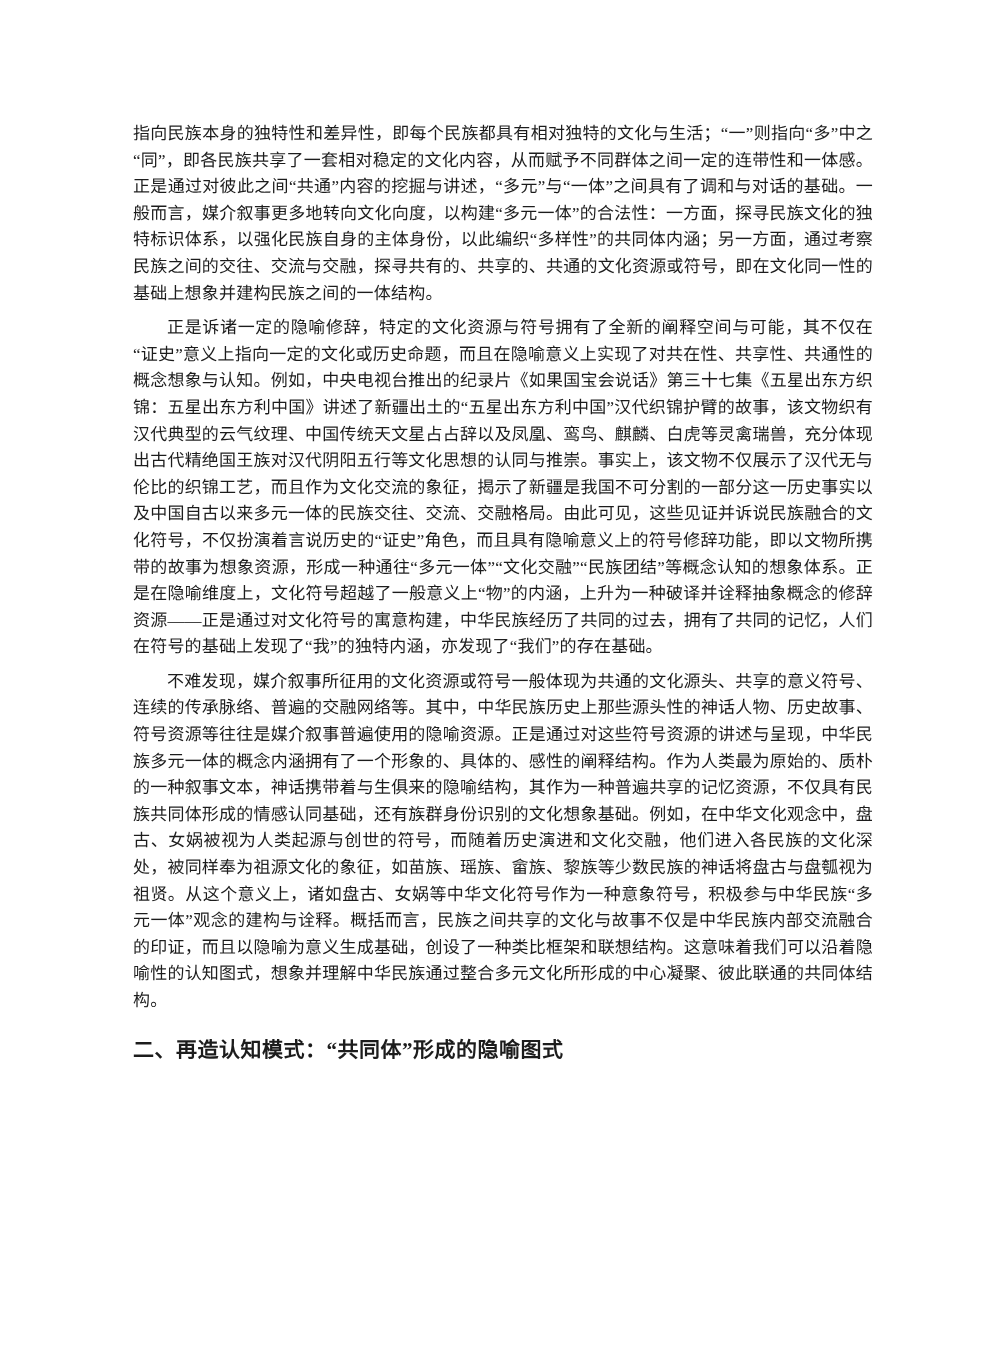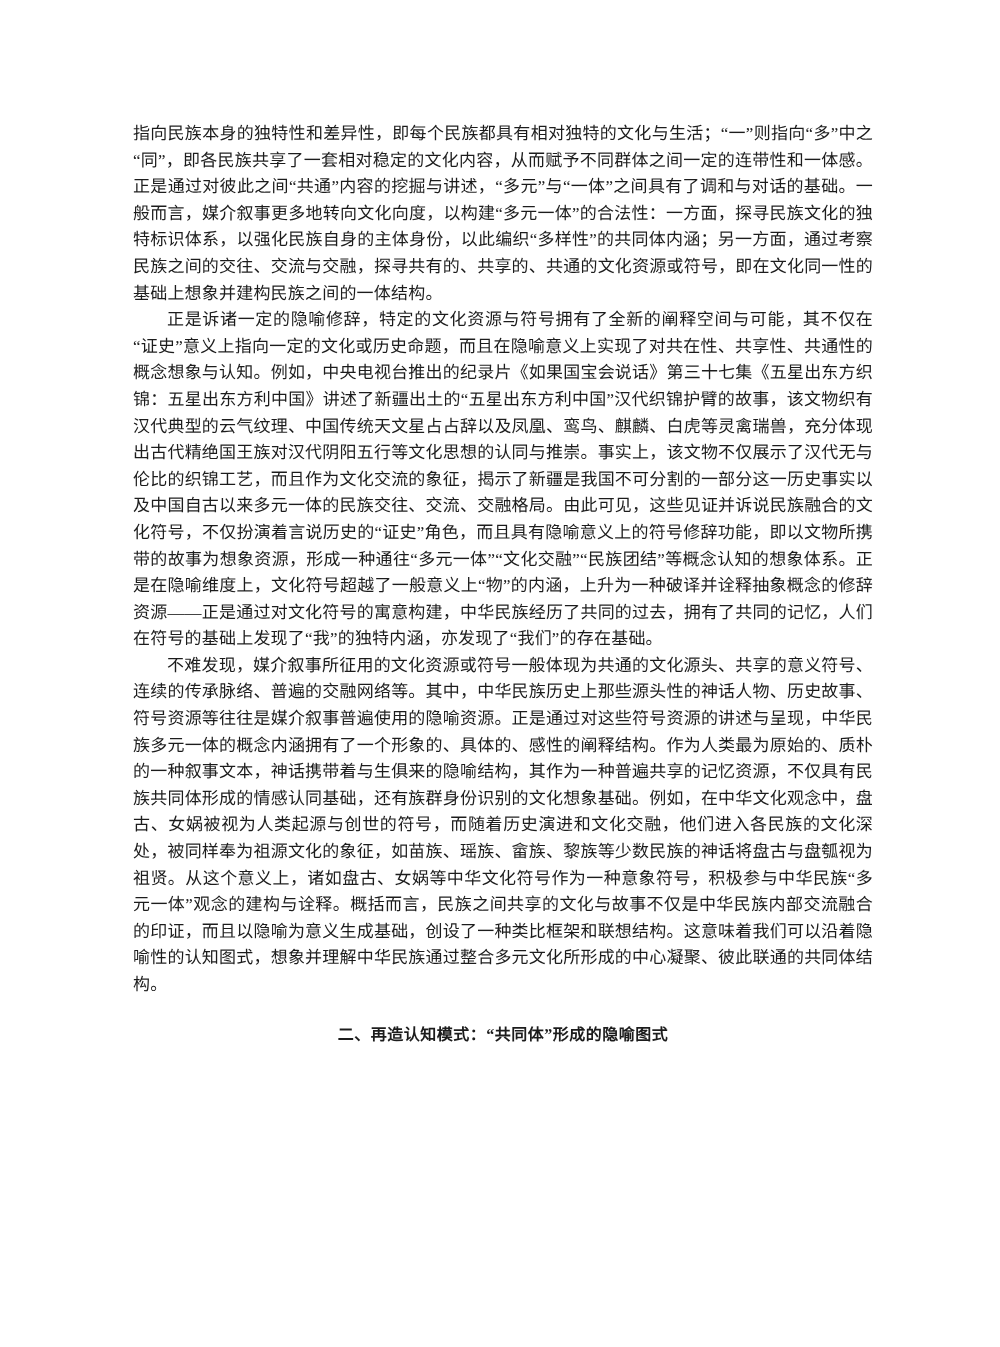--- a/index.html
+++ b/index.html
@@ -26,27 +26,28 @@
     margin: 0;
     font-size: 17px;
     line-height: 26.6px;
     text-align: justify;
     text-justify: inter-ideograph;
     letter-spacing: 0.2px;
     word-break: break-all;
   }
   .body-par.indent {
     text-indent: 34px;
+    margin-top: 8px;
   }
   .section-heading {
     margin: 22px 0;
-    font-size: 16px;
+    font-size: 21px;
     line-height: 27px;
     font-weight: 700;
-    text-align: center;
+    text-align: left;
     letter-spacing: 0.5px;
   }
   .footnote-area {
     position: absolute;
     left: 133px;
     top: 1178px;
     width: 740px;
   }
   .footnote-divider {
     width: 219px;

